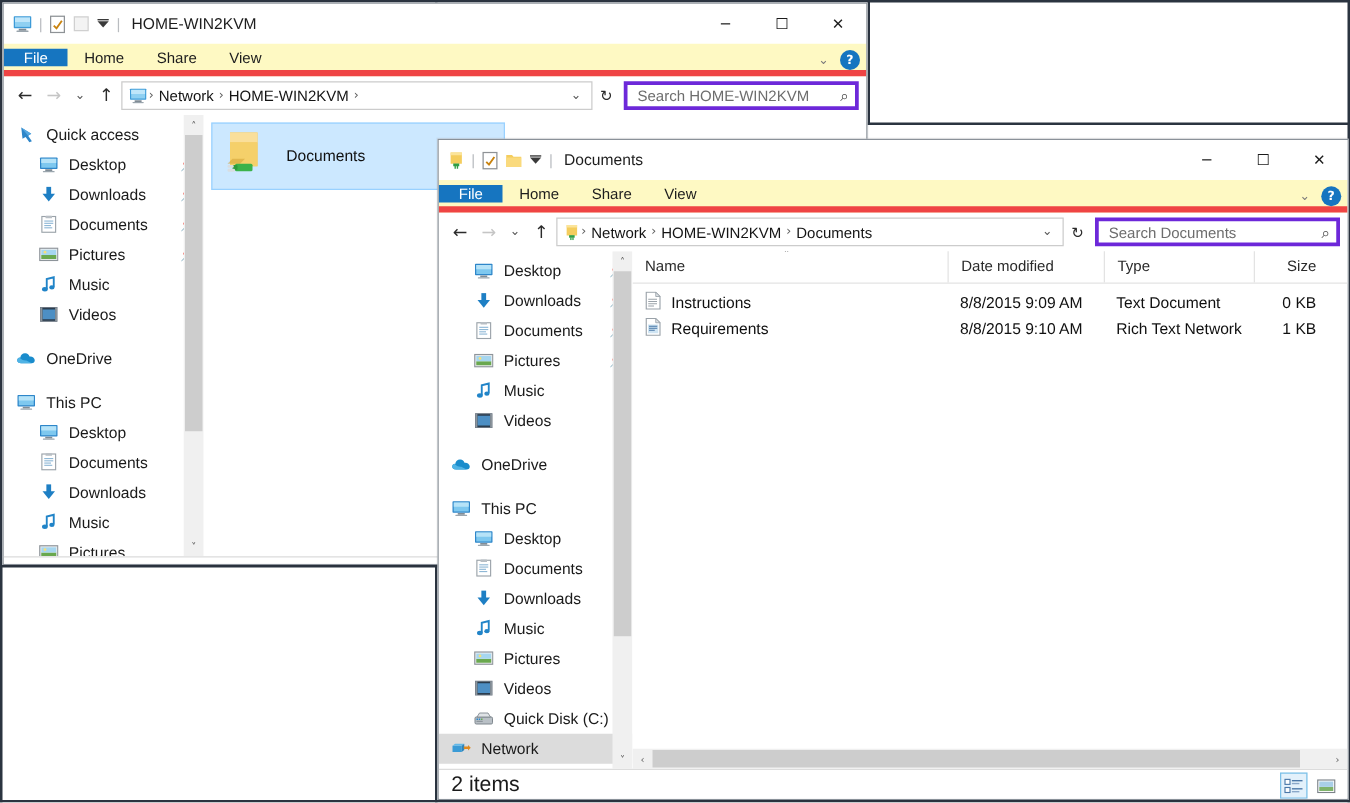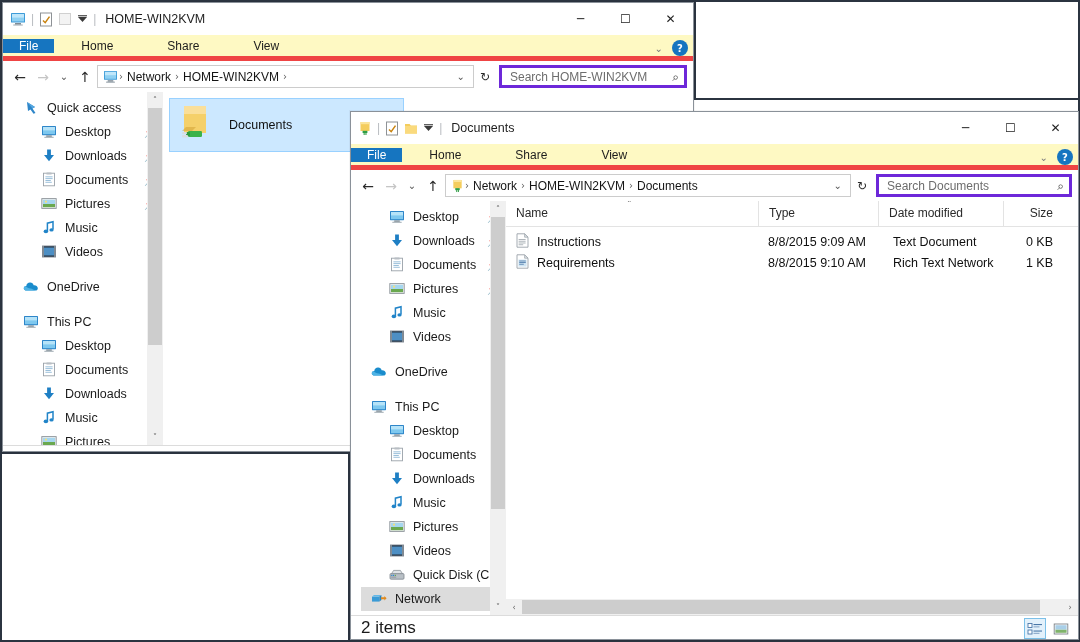--- a/index.html
+++ b/index.html
@@ -38,21 +38,21 @@
 
   
   .ribbon {
     height: 26px; background: #fef9c3;
     display: flex; align-items: center;
     border-bottom: 5px solid #ef4444;
     position: relative;
   }
   .tab {
     display: flex; align-items: center; justify-content: center;
-    font-size: 12px; color: #1d1d1d; padding: 0 27px; cursor: default;
+    font-size: 12px; color: #1d1d1d; padding: 0 13px; cursor: default;
   }
   .tab.file { background: #1675c0; color: #ffffff; font-weight: normal; padding: 0 16px; }
   .ribbon-right { position: absolute; right: 5px; top: 0; height: 26px; display: flex; align-items: center; gap: 9px; }
   .chev { font-size: 10px; color: #7a7a7a; font-family: "DejaVu Sans", sans-serif; }
   .helpbtn {
     width: 16px; height: 16px; border-radius: 50%; background: #1675c0; color: #fff;
     font-size: 10px; display: flex; align-items: center; justify-content: center;
     font-family: "DejaVu Sans", sans-serif; font-weight: bold;
   }
 
@@ -86,21 +86,21 @@
 
   
   .wbody { display: flex; position: relative; }
   .navpane {
     background: #ffffff; position: relative; overflow: hidden;
     border-right: 0;
   }
   .navlist { padding-top: 4px; }
   .navitem {
     height: 24px; display: flex; align-items: center; font-size: 12.5px; color: #1a1a1a;
-    padding-right: 6px; white-space: nowrap; margin-left: 10px;
+    padding-right: 6px; white-space: nowrap;
   }
   .navitem.sel { background: #dcdcdc; }
   .navitem .ic { width: 17px; height: 16px; margin-right: 7px; flex: none; position: relative; }
   .navitem .lbl { flex: 1; }
   .navitem .pin { font-size: 11px; color: #6b6b6b; font-family: "DejaVu Sans", sans-serif; transform: rotate(45deg); }
   .navspacer { height: 11px; }
 
   
   .vscroll {
     position: absolute; top: 0; right: 0; width: 16px; bottom: 0;
@@ -742,25 +742,25 @@
           <div class="vs-arrow">˅</div>
         </div>
       </div>
 
       <div class="content">
         <div class="colhead" id="w2-cols">
             <div class="col" style="width: 252px;">
               <span>Name</span>
               <span class="sortmark">˄</span>
             </div>
+            <div class="col" style="width: 125px;">
+              <span>Date modified</span>
+            </div>
             <div class="col" style="width: 120px;">
               <span>Type</span>
-            </div>
-            <div class="col" style="width: 125px;">
-              <span>Date modified</span>
             </div>
             <div class="col num" style="width: 60px;">
               <span>Size</span>
             </div>
           </div>
         <div class="rows" id="w2-rows">
             <div class="row">
               <div class="c-name" style="width: 252px;">
                 <span class="fic"><svg width="13" height="15" viewBox="0 0 13 15">
                     <path d="M1 0.8 H8.6 L12 4.2 V14.2 H1 Z" fill="#ffffff" stroke="#9aa2a9" stroke-width="0.9"></path>

